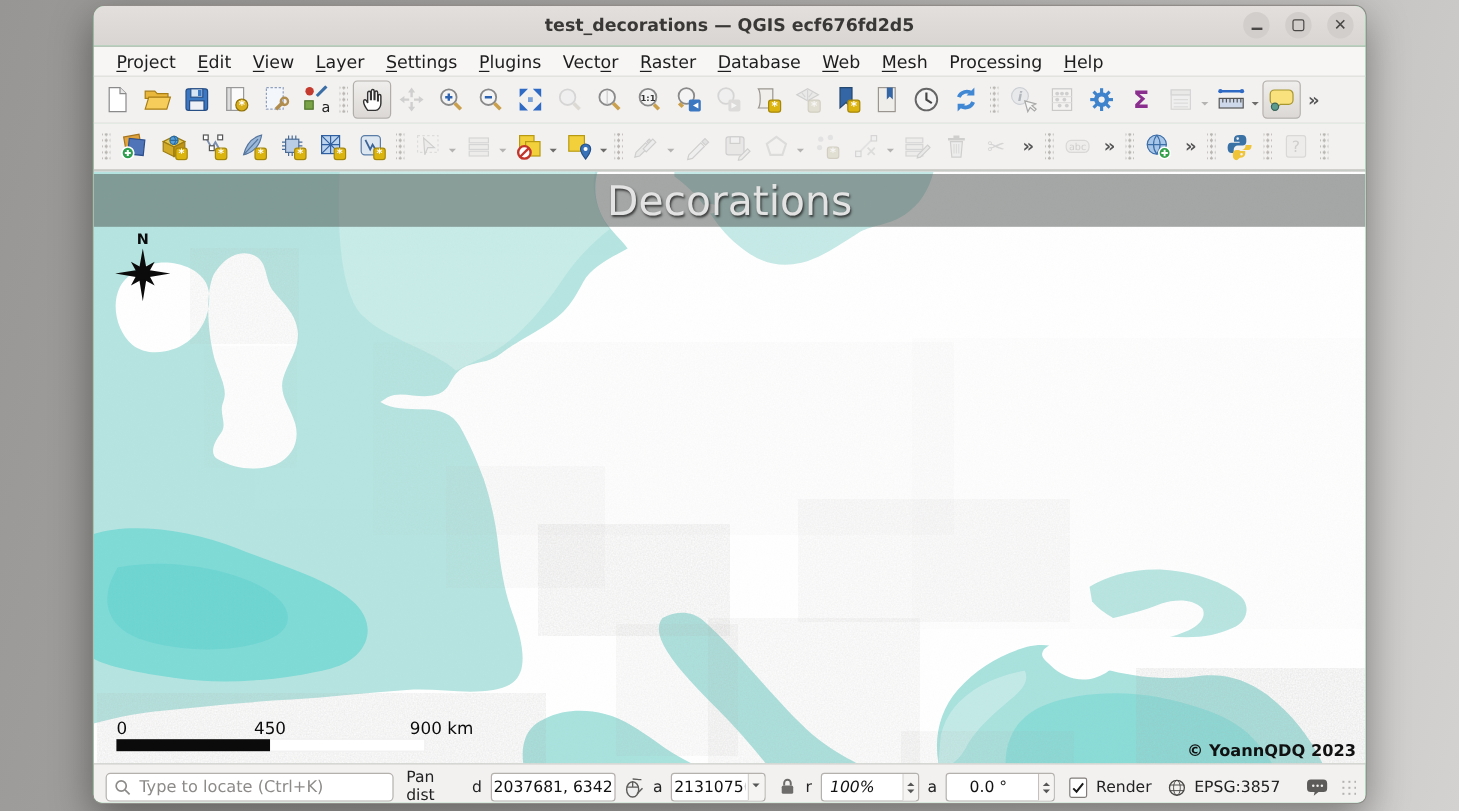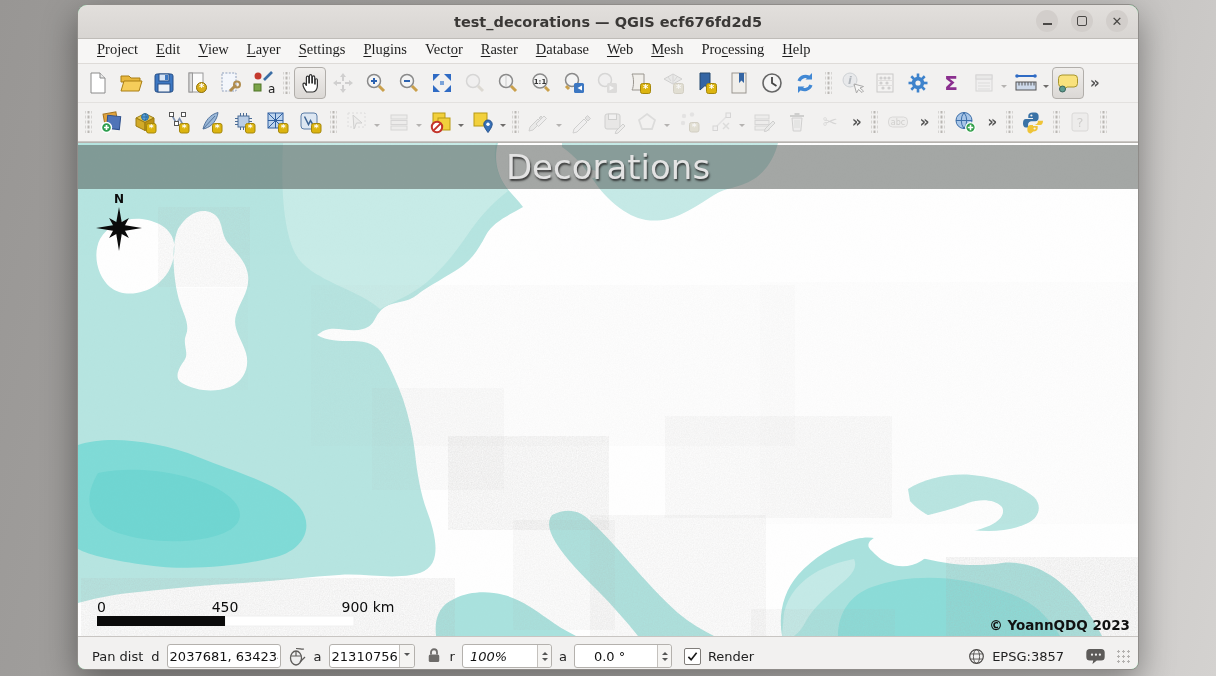--- a/index.html
+++ b/index.html
@@ -20,21 +20,21 @@
   .titlebar{height:33px;flex:0 0 33px;background:linear-gradient(#e2dfdc,#d8d5d2);
     border-bottom:1px solid #bfbcb8;display:flex;align-items:center;position:relative;}
   .title{position:absolute;left:0;right:0;text-align:center;font-size:14.5px;font-weight:bold;color:#3a3836;}
   .winbtns{position:absolute;right:10px;top:5px;display:flex;gap:13px;}
   .wbtn{width:22px;height:22px;border-radius:50%;background:#d2cecb;display:flex;align-items:center;justify-content:center;cursor:pointer;}
   .wbtn .min{width:9px;height:2px;background:#4a4846;margin-top:6px;}
   .wbtn .max{width:8px;height:8px;border:1.6px solid #4a4846;border-radius:2px;}
   .wbtn .cls{font-size:13px;color:#4a4846;line-height:1;}
   
   .menubar{height:24px;flex:0 0 24px;background:#f7f6f5;border-bottom:1px solid #dedbd8;
-    display:flex;align-items:flex-start;padding-left:10px;font-size:14.5px;color:#1d1d1d;font-family:Liberation Serif, serif;}
+    display:flex;align-items:flex-end;padding-left:10px;font-size:14.5px;color:#1d1d1d;}
   .mi{padding:2px 9px;cursor:default;}
   .mi u{text-decoration:underline;text-underline-offset:2px;}
   
   .tb{height:38px;flex:0 0 38px;background:#f2f1f0;display:flex;align-items:center;padding:0 4px;gap:1px;}
   .tb1{border-bottom:1px solid #e3e1df;}
   .tb2{border-bottom:1px solid #c9c6c3;}
   .ti{width:30px;height:30px;display:flex;align-items:center;justify-content:center;border:1px solid transparent;border-radius:4px;flex:0 0 auto;}
   .ti svg{width:24px;height:24px;display:block;}
   .on{background:linear-gradient(#f0eeec,#dbd8d5);border:1px solid #b1aeaa;}
   .dis{opacity:.38;filter:grayscale(.7);}
@@ -603,20 +603,27 @@
         <text x="290" y="469" text-anchor="middle" font-size="14" fill="#0b0b0b">900 km</text>
         <rect x="147" y="473" width="129" height="10" fill="#ffffff" stroke="#f0f0f0"></rect>
         <rect x="19" y="473" width="128" height="10" fill="#0b0b0b"></rect>
       </g>
 
       <text x="1052" y="487" text-anchor="end" font-size="13.5" font-weight="600" fill="#111">© YoannQDQ 2023</text>
     </svg>
   </div>
 
   <div class="statusbar">
+    <div class="locator">
+      <svg width="14" height="14" viewBox="0 0 14 14">
+          <circle cx="6" cy="6" r="4.2" fill="none" stroke="#8d8b89" stroke-width="1.4"></circle>
+          <path d="M9.2 9.2L13 13" stroke="#8d8b89" stroke-width="1.4"></path>
+        </svg>
+      <input type="text" placeholder="Type to locate (Ctrl+K)" style="">
+    </div>
     <span class="frag" style="margin-left:4px;">Pan dist</span>
     <span class="frag">d</span>
     <div class="sbox" style="width:114px;">
       <input type="text" value="2037681, 6342349" style="">
     </div>
     <svg width="20" height="20" viewBox="0 0 20 20">
         <ellipse cx="9" cy="12" rx="5.5" ry="7" fill="#efefef" stroke="#5d5b59" stroke-width="1.3"></ellipse>
         <path d="M9 5v5M3.5 10h11" stroke="#5d5b59" stroke-width="1.2"></path>
         <path d="M9 2.5c4 0 5.5 1 8 .5" fill="none" stroke="#5d5b59" stroke-width="1.2"></path>
         <path d="M13 16l5-5" stroke="#5d5b59" stroke-width="1.3"></path>

